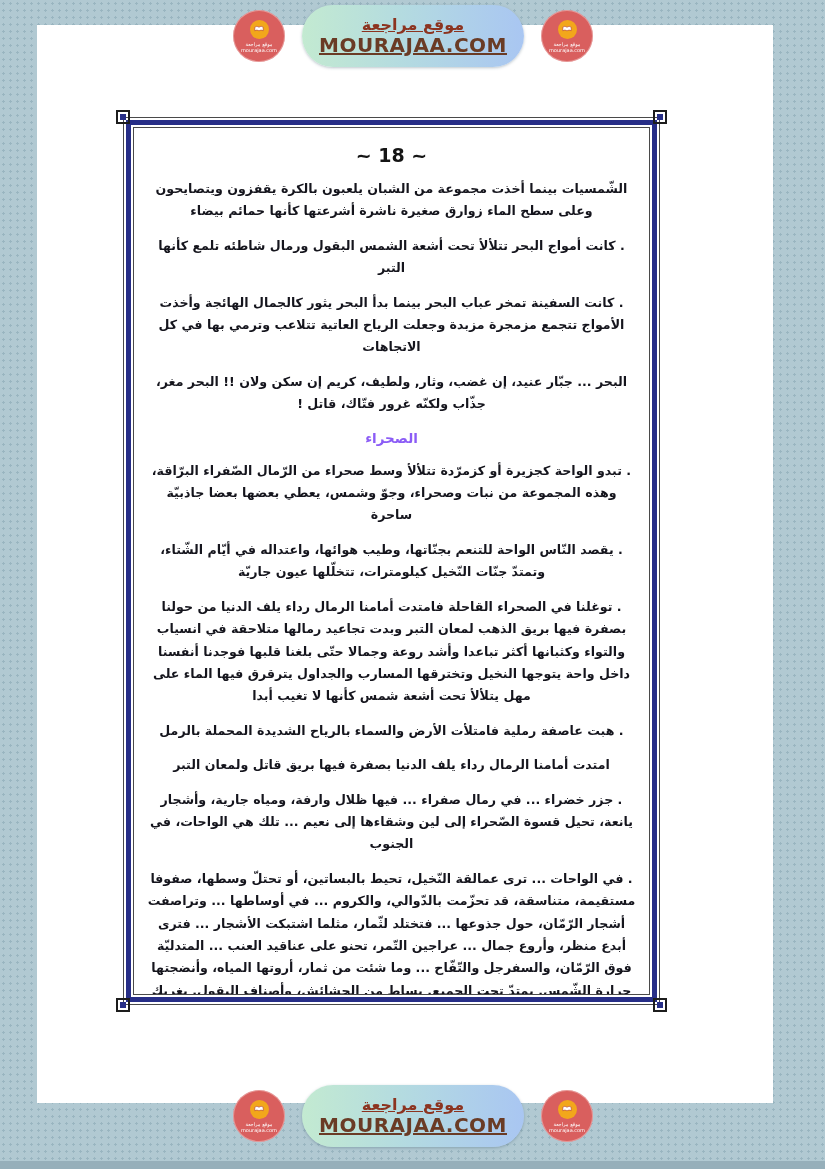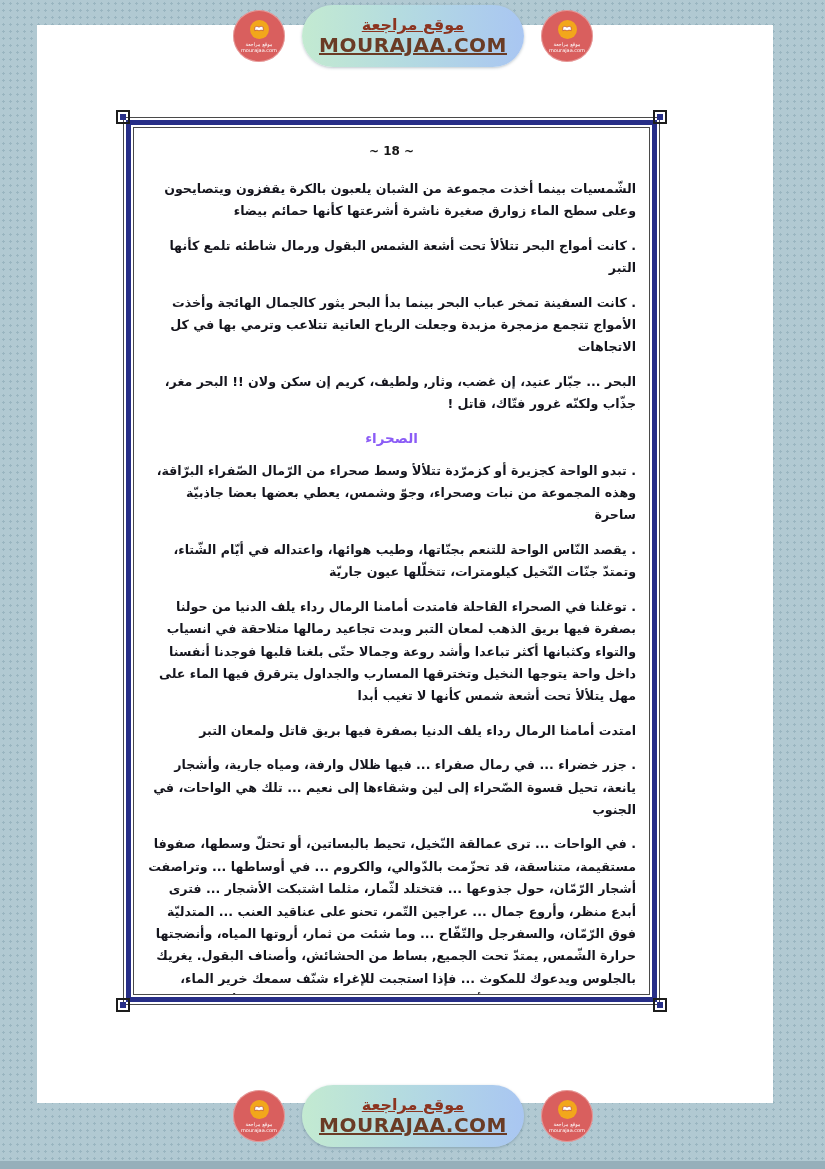--- a/index.html
+++ b/index.html
@@ -73,27 +73,27 @@
     content:"";position:absolute;width:6px;height:6px;background:#272e87;
     left:2px;top:2px;
   }
   .c-tl{left:-8px;top:-8px;}
   .c-tr{right:-8px;top:-8px;}
   .c-bl{left:-8px;bottom:-8px;}
   .c-br{right:-8px;bottom:-8px;}
 
   
   .pagenum{
-    text-align:center;color:#151515;font-weight:bold;font-size:12px;
-    margin:10px 0 20px 0;direction:ltr;
+    text-align:center;color:#151515;font-weight:bold;font-size:19px;
+    margin:10px 0 12px 0;direction:ltr;
   }
   #page-body{direction:rtl;}
   .s-para{
     color:#15151d;font-weight:bold;font-size:12.6px;line-height:1.78;
-    margin:0 0 12px 0;
+    text-align:center;margin:0 0 12px 0;
   }
   .s-heading{
     color:#8b5cf6;font-weight:bold;font-size:13.5px;text-align:center;
     margin:14px 0 14px 0;
   }
 </style>
 </head>
 <body>
 
 <div class="dots"></div>
@@ -135,20 +135,21 @@
       <div class="pagenum">~ 18 ~</div>
       <div id="page-body">
           <div class="s-para">الشّمسيات بينما أخذت مجموعة من الشبان يلعبون بالكرة يقفزون ويتصايحون وعلى سطح الماء زوارق صغيرة ناشرة أشرعتها كأنها حمائم بيضاء</div>
           <div class="s-para">. كانت أمواج البحر تتلألأ تحت أشعة الشمس البقول ورمال شاطئه تلمع كأنها التبر</div>
           <div class="s-para">. كانت السفينة تمخر عباب البحر بينما بدأ البحر يثور كالجمال الهائجة وأخذت الأمواج تتجمع مزمجرة مزبدة وجعلت الرياح العاتية تتلاعب وترمي بها في كل الاتجاهات</div>
           <div class="s-para">البحر ... جبّار عنيد، إن غضب، وثار, ولطيف، كريم إن سكن ولان !! البحر مغر، جذّاب ولكنّه غرور فتّاك، قاتل !</div>
           <div class="s-heading">الصحراء</div>
           <div class="s-para">. تبدو الواحة كجزيرة أو كزمرّدة تتلألأ وسط صحراء من الرّمال الصّفراء البرّاقة، وهذه المجموعة من نبات وصحراء، وجوّ وشمس، يعطي بعضها بعضا جاذبيّة ساحرة</div>
           <div class="s-para">. يقصد النّاس الواحة للتنعم بجنّاتها، وطيب هوائها، واعتداله في أيّام الشّتاء، وتمتدّ جنّات النّخيل كيلومترات، تتخلّلها عيون جاريّة</div>
           <div class="s-para">. توغلنا في الصحراء القاحلة فامتدت أمامنا الرمال رداء يلف الدنيا من حولنا بصفرة فيها بريق الذهب لمعان التبر وبدت تجاعيد رمالها متلاحقة في انسياب والتواء وكثبانها أكثر تباعدا وأشد روعة وجمالا حتّى بلغنا قلبها فوجدنا أنفسنا داخل واحة يتوجها النخيل وتخترقها المسارب والجداول يترقرق فيها الماء على مهل يتلألأ تحت أشعة شمس كأنها لا تغيب أبدا</div>
+          <div class="s-para">. هبت عاصفة رملية فامتلأت الأرض والسماء بالرياح الشديدة المحملة بالرمل</div>
           <div class="s-para">امتدت أمامنا الرمال رداء يلف الدنيا بصفرة فيها بريق قاتل ولمعان التبر</div>
           <div class="s-para">. جزر خضراء ... في رمال صفراء ... فيها ظلال وارفة، ومياه جارية، وأشجار يانعة، تحيل قسوة الصّحراء إلى لين وشقاءها إلى نعيم ... تلك هي الواحات، في الجنوب</div>
           <div class="s-para">. في الواحات ... ترى عمالقة النّخيل، تحيط بالبساتين، أو تحتلّ وسطها، صفوفا مستقيمة، متناسقة، قد تحزّمت بالدّوالي، والكروم ... في أوساطها ... وتراصفت أشجار الرّمّان، حول جذوعها ... فتختلد لثّمار، مثلما اشتبكت الأشجار ... فترى أبدع منظر، وأروع جمال ... عراجين التّمر، تحنو على عناقيد العنب ... المتدليّة فوق الرّمّان، والسفرجل والتّفّاح ... وما شئت من ثمار، أروتها المياه، وأنضجتها حرارة الشّمس, يمتدّ تحت الجميع, بساط من الحشائش، وأصناف البقول. يغريك بالجلوس ويدعوك للمكوث ... فإذا استجبت للإغراء شنّف سمعك خرير الماء، المنساب في السّواقي. وأطربتك زقزقة لعصافير، المتواثبة بين الأغصان، الباحثة عن رزقها بين الثّمار النّاضجة والحشرات الطائرة. هكذا هي البساتين ... في الواحات ... إنّها بهجة للأعين، ومطمح للأنفس، وعرضة للأيدي ... لذلك تحرس البساتين باستمرار، خوفا من عبث الصّغار، وفضول الكبار</div>
         </div>
     </div>
   </div>
 </div>
 
 <div class="brand bottom">
   <div class="badge">

